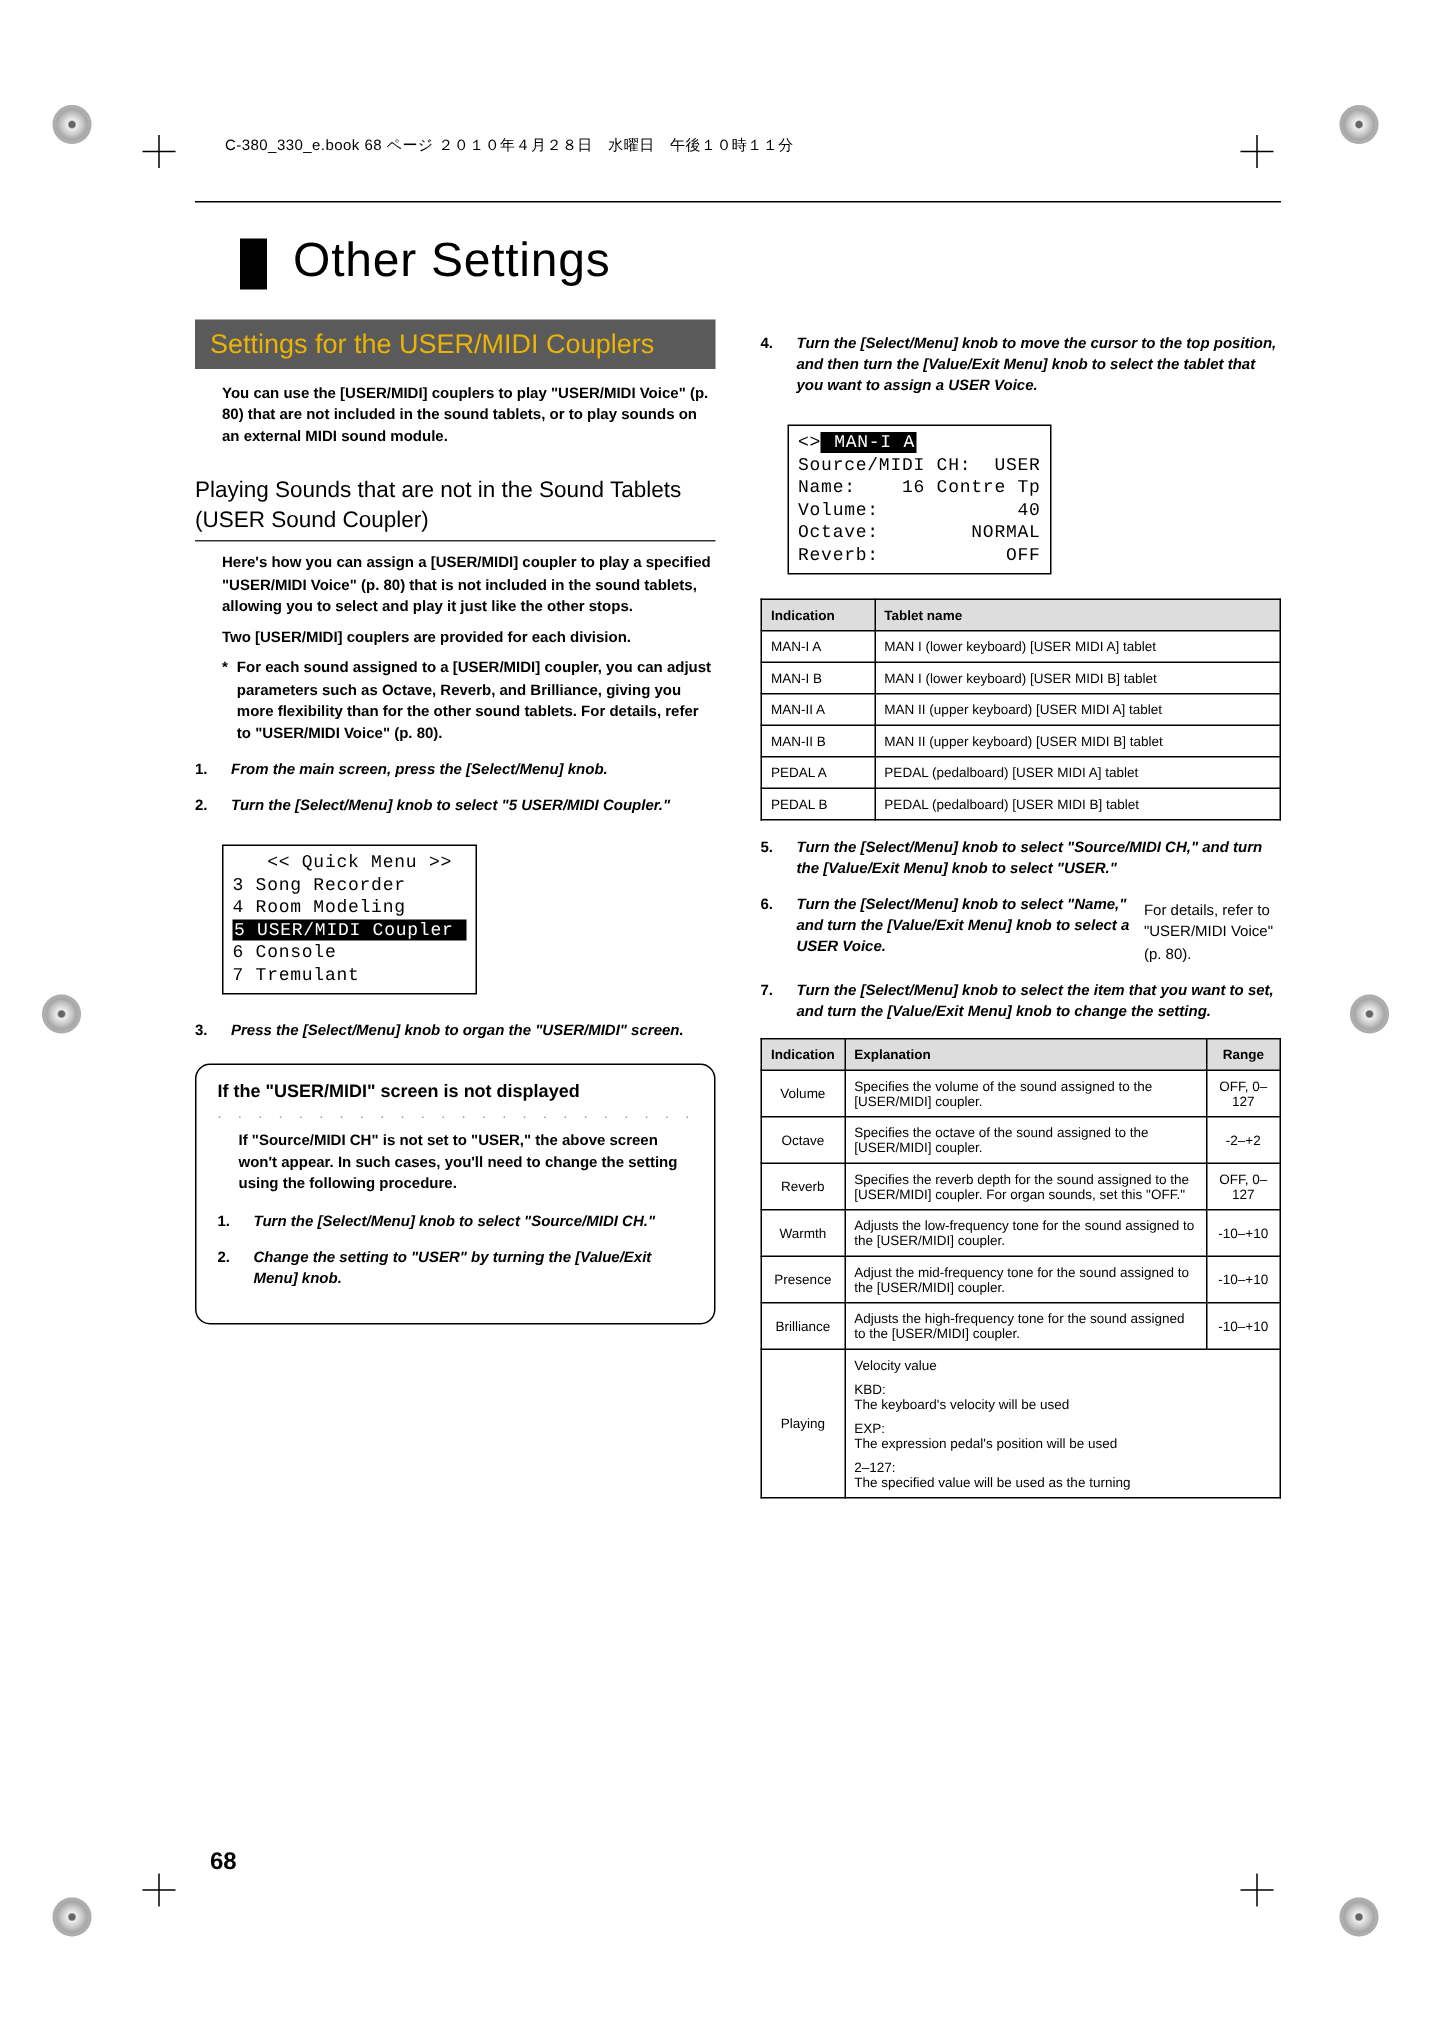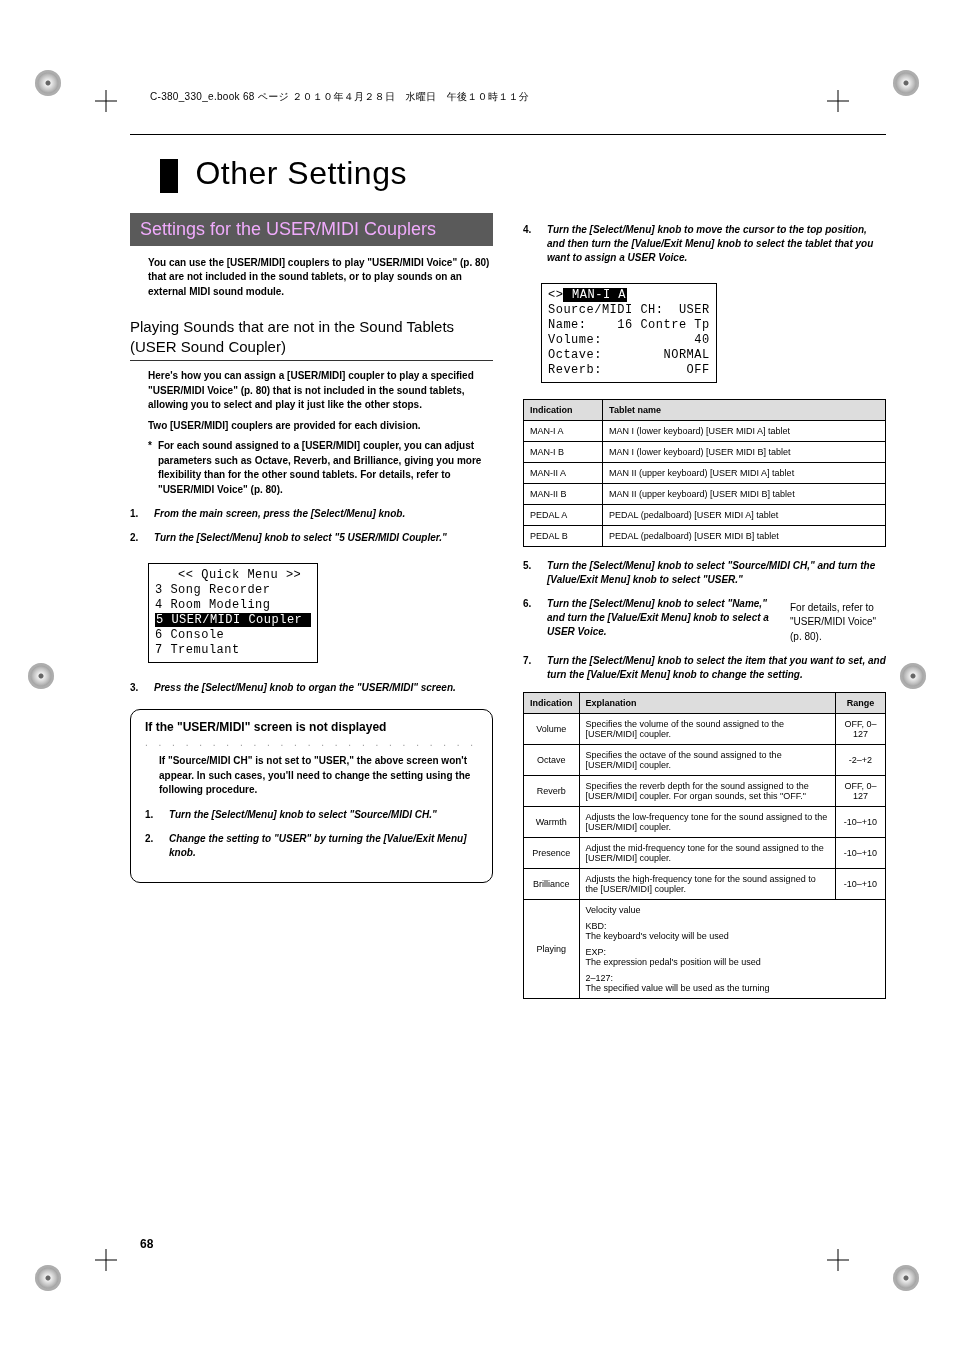--- a/index.html
+++ b/index.html
@@ -8,21 +8,21 @@
     font-size: 10px;
     color: #000;
     background: #fff;
     width: 954px;
   }
   .page {
     position: relative;
     width: 954px;
     height: 1351px;
     box-sizing: border-box;
-    padding: 90px 68px 60px 130px;
+    padding: 90px 100px 60px 130px;
   }
   .printmark {
     position: absolute;
     width: 26px;
     height: 26px;
   }
   .printmark.corner {
     border-radius: 50%;
     background: radial-gradient(circle at center, #666 2px, #eee 3px, #aaa 10px, #ddd 14px);
     box-shadow: inset 0 0 4px #888;
@@ -78,21 +78,21 @@
     gap: 30px;
     align-items: flex-start;
   }
   .col {
     flex: 1;
     min-width: 0;
   }
 
   .section-header {
     background: #5a5a5a;
-    color: #f0abfc;
+    color: #eab308;
     font-size: 18px;
     font-weight: 300;
     padding: 6px 10px;
     margin-bottom: 10px;
   }
 
   .body-text, .list-text {
     font-size: 10px;
     line-height: 1.45;
     font-weight: bold;
@@ -192,21 +192,21 @@
     background: #ddd;
     font-weight: bold;
   }
   table.data td.center, table.data th.center { text-align: center; }
 
   .page-number {
     position: absolute;
     bottom: 100px;
     left: 140px;
     font-weight: bold;
-    font-size: 12px;
+    font-size: 16px;
   }
 </style>
 </head>
 <body>
 
 <div class="page">
 
   <div class="printmark corner pm-tl"></div>
   <div class="printmark corner pm-tr"></div>
   <div class="printmark corner pm-bl"></div>

